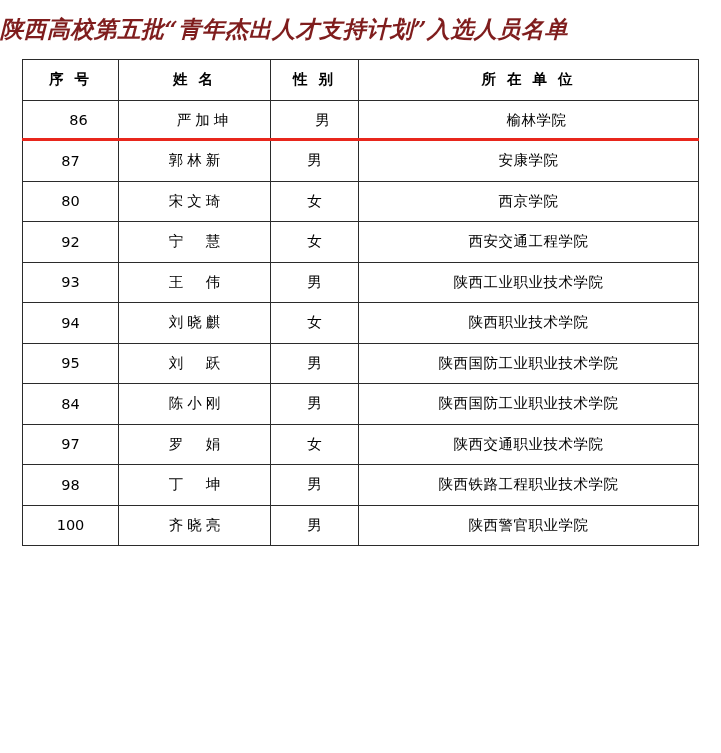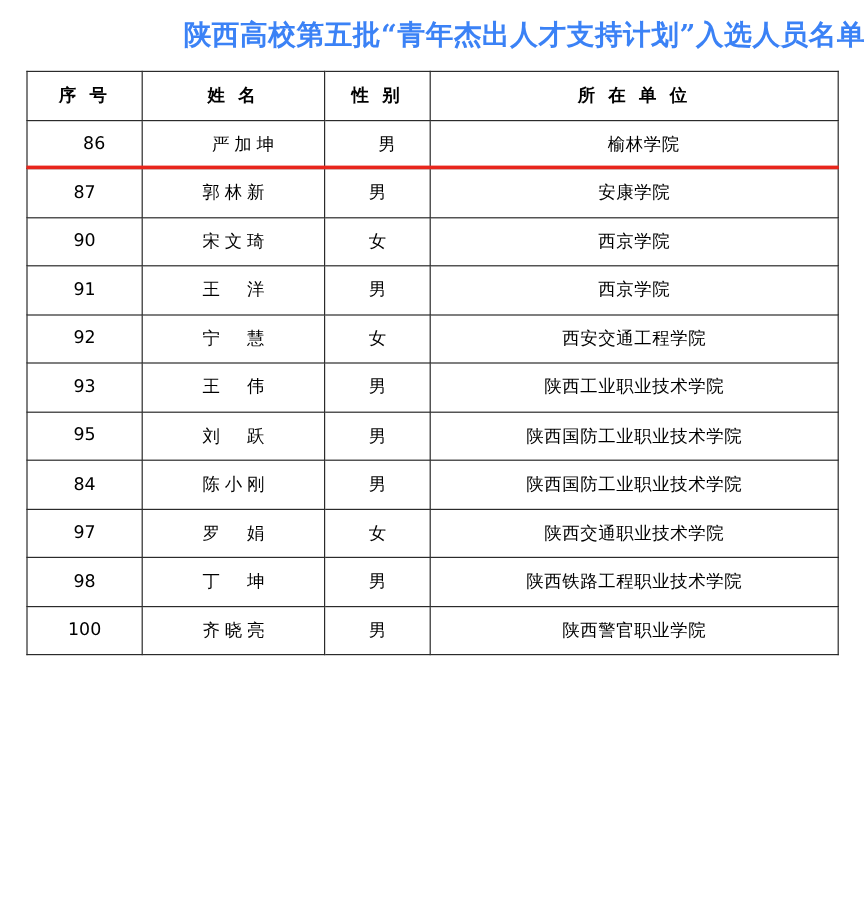--- a/index.html
+++ b/index.html
@@ -18,25 +18,26 @@
     width: 721px;
     height: 753px;
     position: relative;
     box-sizing: border-box;
   }
   .doc-title {
     font-family: "DejaVu Serif", serif;
     font-weight: bold;
     font-size: 23px;
     letter-spacing: 0.5px;
-    text-align: right;
+    text-align: left;
     padding-top: 14px;
     padding-bottom: 10px;
     white-space: nowrap;
-    color: #3b82f6;
+    color: #7f1d1d;
+    font-style: italic;
   }
   .table-wrap {
     padding: 4px 22px 0 22px;
     box-sizing: border-box;
   }
   table.roster {
     border-collapse: collapse;
     width: 100%;
     table-layout: fixed;
   }
@@ -116,42 +117,42 @@
             <td class="gender">男</td>
             <td class="unit">榆林学院</td>
           </tr>
           <tr>
             <td class="seq">87</td>
             <td class="name">郭林新</td>
             <td class="gender">男</td>
             <td class="unit">安康学院</td>
           </tr>
           <tr>
-            <td class="seq">90</td>
+            <td class="seq">80</td>
             <td class="name">宋文琦</td>
             <td class="gender">女</td>
-            <td class="unit">西京学院</td>
-          </tr>
-          <tr>
-            <td class="seq">91</td>
-            <td class="name">王　洋</td>
-            <td class="gender">男</td>
             <td class="unit">西京学院</td>
           </tr>
           <tr>
             <td class="seq">92</td>
             <td class="name">宁　慧</td>
             <td class="gender">女</td>
             <td class="unit">西安交通工程学院</td>
           </tr>
           <tr>
             <td class="seq">93</td>
             <td class="name">王　伟</td>
             <td class="gender">男</td>
             <td class="unit">陕西工业职业技术学院</td>
+          </tr>
+          <tr>
+            <td class="seq">94</td>
+            <td class="name">刘晓麒</td>
+            <td class="gender">女</td>
+            <td class="unit">陕西职业技术学院</td>
           </tr>
           <tr>
             <td class="seq">95</td>
             <td class="name">刘　跃</td>
             <td class="gender">男</td>
             <td class="unit">陕西国防工业职业技术学院</td>
           </tr>
           <tr>
             <td class="seq">84</td>
             <td class="name">陈小刚</td>

